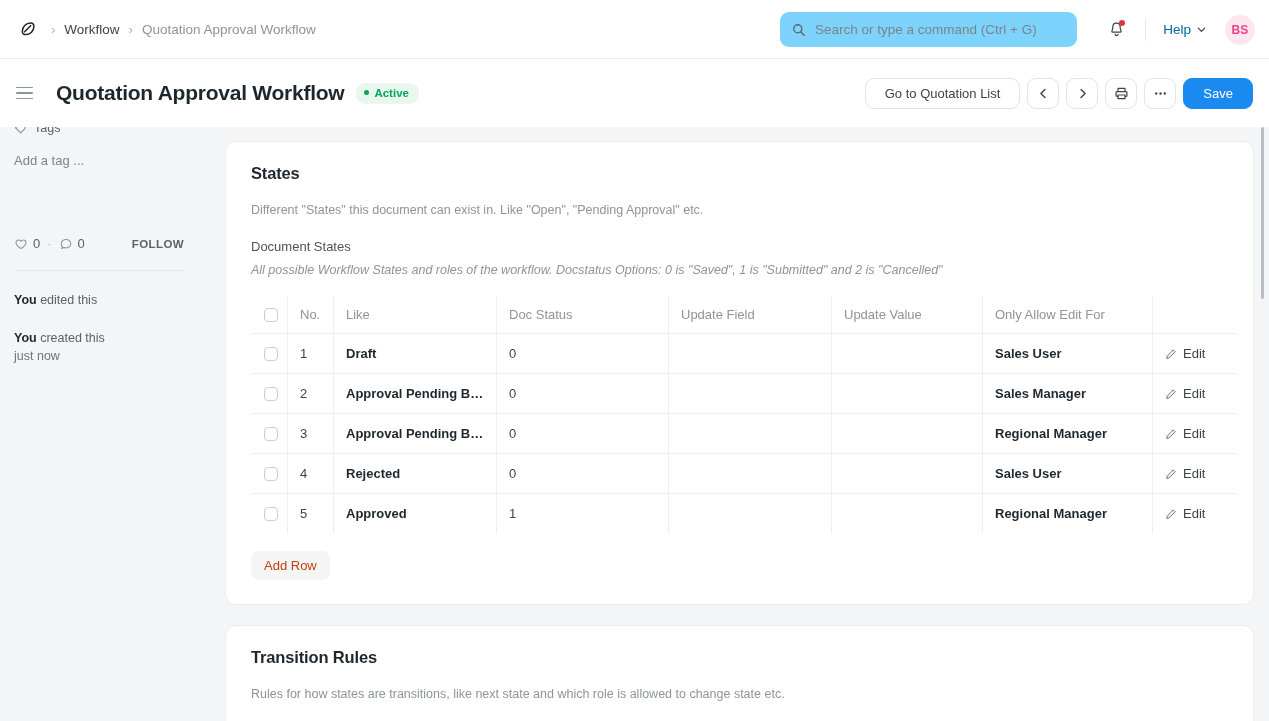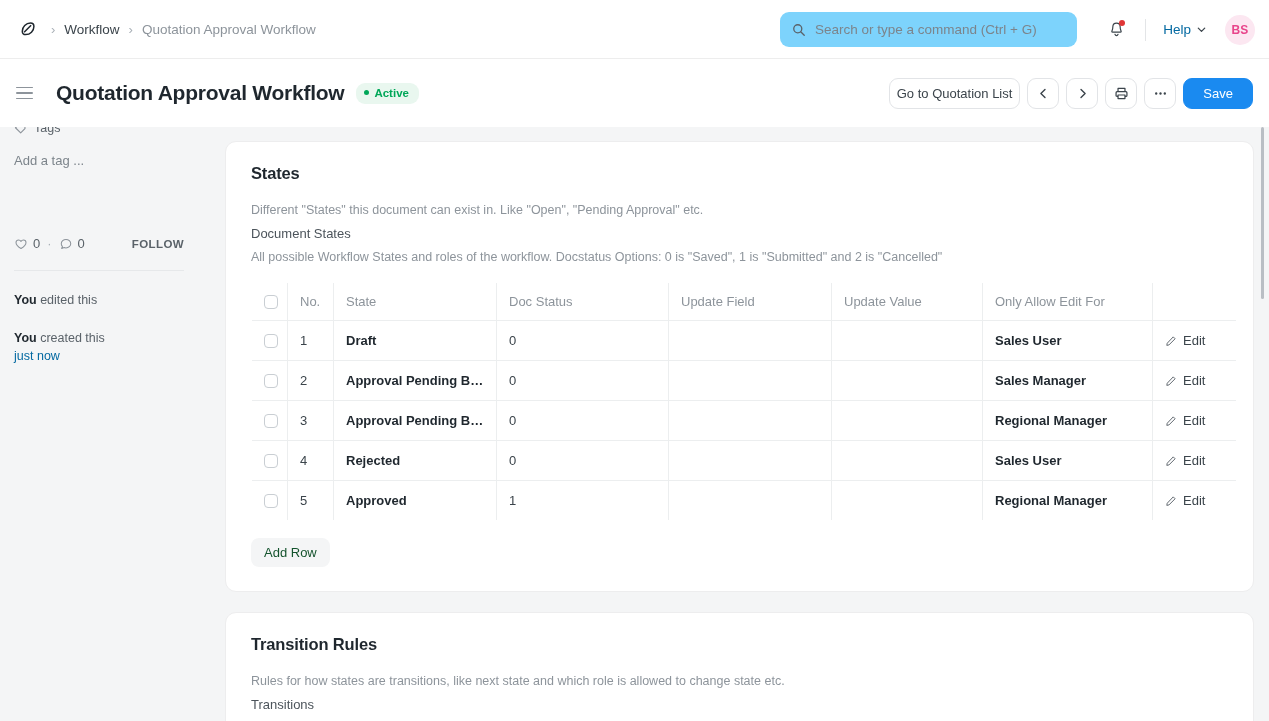--- a/index.html
+++ b/index.html
@@ -125,21 +125,21 @@
   .head-actions {
     position: absolute; right: 16px; top: 0; height: 68px;
     display: flex; align-items: center; gap: 7px;
   }
   .btn {
     font-family: "Liberation Sans", sans-serif;
     font-size: 13px; color: #3b444b;
     background: #ffffff;
     border: 1px solid #e2e4e7;
     border-radius: 9px;
-    height: 31px; padding: 0 7px;
+    height: 31px; padding: 0 19px;
     display: flex; align-items: center; justify-content: center;
     cursor: pointer; white-space: nowrap;
   }
   .btn.icon-only { width: 32px; padding: 0; }
   .btn-primary {
     background: #1a8af0; border: 1px solid #1a8af0;
     color: #ffffff; font-weight: 500;
     height: 31px; padding: 0 19px; border-radius: 9px;
     font-size: 13px; display: flex; align-items: center;
     cursor: pointer;
@@ -182,21 +182,21 @@
   }
   .side-sep {
     height: 1px; background: #e6e8ea;
     margin: 19px 0 0 0;
   }
   .activity {
     font-size: 12.5px; color: #5a6269;
     margin-top: 20px; line-height: 1.45;
   }
   .activity b { color: #1f272e; font-weight: bold; }
-  .activity .when { color: #0369a1; }
+  .activity .when { color: #737373; }
 
   
   .main {
     position: absolute; left: 225px; top: 14px;
     width: 1029px;
   }
   .card {
     background: #ffffff;
     border: 1px solid #ededee;
     border-radius: 11px;
@@ -206,25 +206,26 @@
   .sec-title {
     font-size: 16.5px; font-weight: bold;
     color: #1f272e; letter-spacing: -.15px;
   }
   .sec-desc {
     font-size: 12.5px; color: #8d949b;
     margin-top: 20px;
   }
   .field-label {
     font-size: 13px; color: #4c545b;
-    margin-top: 9px;
+    margin-top: 22px;
   }
   .field-desc {
     font-size: 12.5px; color: #8d949b;
     margin-top: 9px;
+    font-style: italic;
   }
 
   
   table.grid {
     width: 976px; border-collapse: collapse;
     margin-top: 18px;
     border: 1px solid #e6e8ea;
     border-radius: 8px;
     table-layout: fixed;
     overflow: hidden;
@@ -270,21 +271,21 @@
   .edit-link {
     display: flex; align-items: center; gap: 6px;
     font-size: 13px; color: #3b444b; cursor: pointer;
     justify-content: flex-start;
   }
   .add-row-btn {
     margin-top: 17px;
     background: #f4f5f6;
     border: none; border-radius: 8px;
     font-family: "Liberation Sans", sans-serif;
-    font-size: 13px; color: #14532d;
+    font-size: 13px; color: #c2410c;
     height: 29px; padding: 0 13px;
     cursor: pointer;
   }
 
   
   .scrollbar-track {
     position: absolute; right: 2px; top: 127px;
     width: 8px; height: 594px;
     background: transparent; z-index: 35;
   }
@@ -449,21 +450,21 @@
       <div class="field-label">Document States</div>
       <div class="field-desc">All possible Workflow States and roles of the workflow. Docstatus Options: 0 is "Saved", 1 is "Submitted" and 2 is "Cancelled"</div>
 
       <table class="grid">
         <thead>
           <tr>
             <th class="col-chk">
               <span class="chk"></span>
             </th>
             <th class="col-no">No.</th>
-            <th class="col-state">State</th>
+            <th class="col-state">Like</th>
             <th class="col-doc">Doc Status</th>
             <th class="col-uf">Update Field</th>
             <th class="col-uv">Update Value</th>
             <th class="col-role">Only Allow Edit For</th>
             <th class="col-edit"></th>
           </tr>
         </thead>
         <tbody>
           <tr>
             <td class="col-chk">

